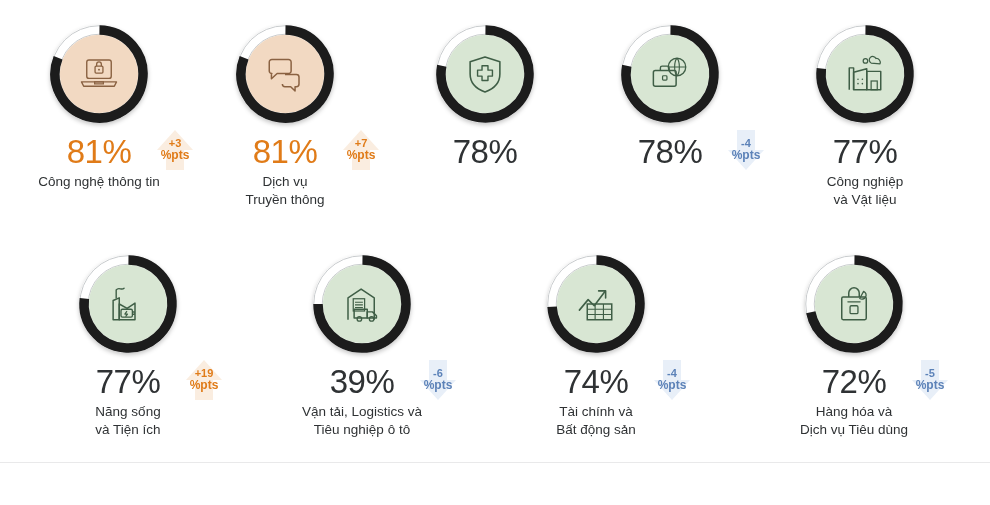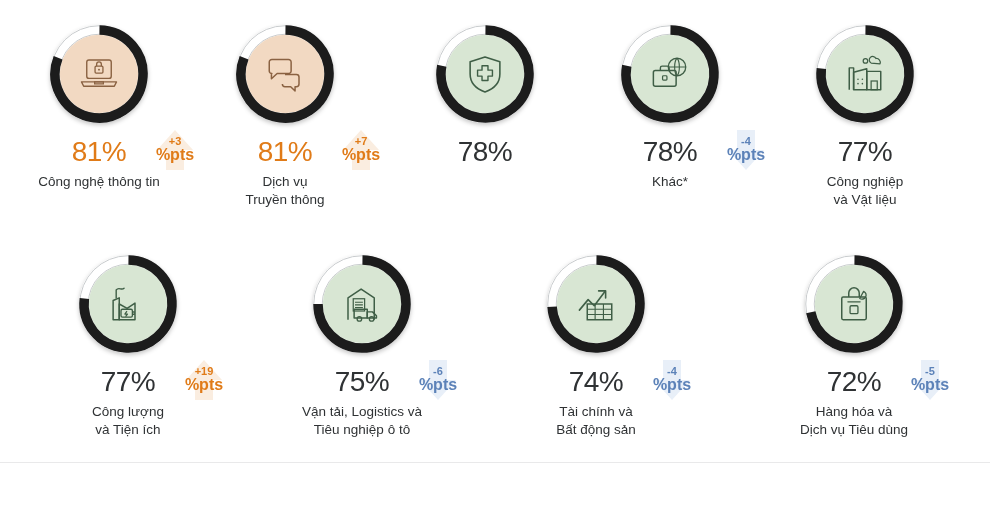--- a/index.html
+++ b/index.html
@@ -57,21 +57,21 @@
     display: block;
   }
 
   
   .value-row {
     position: relative;
     height: 40px;
     margin-top: 6px;
   }
   .value {
-    font-size: 28px;
+    font-size: 33px;
     line-height: 40px;
     letter-spacing: -0.5px;
     color: #2f3234;
     font-weight: 400;
   }
   .value.accent { color: #E07B18; }
 
   
   .badge {
     position: absolute;
@@ -82,21 +82,21 @@
     flex-direction: column;
     align-items: center;
     justify-content: center;
     line-height: 1.05;
   }
   .badge .num {
     font-size: 11px;
     font-weight: bold;
   }
   .badge .pts {
-    font-size: 16px;
+    font-size: 12px;
     font-weight: bold;
   }
   .badge .arrow-bg {
     position: absolute;
     left: 0; top: 0;
     width: 46px;
     height: 44px;
     z-index: 0;
   }
   .badge .num, .badge .pts { position: relative; z-index: 1; }
@@ -242,21 +242,20 @@
       <span class="value">78%</span>
       
     <div class="badge down" style="right:6px;">
       <svg class="arrow-bg" viewBox="0 0 46 44">
         <path d="M23 42 L5 22 H14 V2 H32 V22 H41 Z" fill="#DCE7F4" opacity="0.65"></path>
       </svg>
       <span class="num">-4</span>
       <span class="pts">%pts</span>
     </div>
     </div>
-    <div class="caption">Khác*</div>
   </div>
   <div class="card" style="left:760px; top:22px;">
     <div class="donut-wrap">
 
   <svg class="donut-svg" viewBox="0 0 104 104">
     <circle cx="52" cy="52" r="48.75" fill="#ffffff"></circle>
     <circle cx="52" cy="52" r="44" fill="none" stroke="#ffffff" stroke-width="9.5"></circle>
     <circle cx="52" cy="52" r="48.25" fill="none" stroke="#c9ccce" stroke-width="1"></circle>
     <circle cx="52" cy="52" r="39.75" fill="none" stroke="#c9ccce" stroke-width="1"></circle>
     <circle cx="52" cy="52" r="39.25" fill="#D8E6D3"></circle>
@@ -310,21 +309,21 @@
       <span class="value">77%</span>
       
     <div class="badge up" style="right:6px;">
       <svg class="arrow-bg" viewBox="0 0 46 44">
         <path d="M23 2 L41 22 H32 V42 H14 V22 H5 Z" fill="#F7E3CF" opacity="0.65"></path>
       </svg>
       <span class="num">+19</span>
       <span class="pts">%pts</span>
     </div>
     </div>
-    <div class="caption">Công lượng
+    <div class="caption">Năng sống
 và Tiện ích</div>
   </div>
   <div class="card" style="left:257px; top:252px;">
     <div class="donut-wrap">
 
   <svg class="donut-svg" viewBox="0 0 104 104">
     <circle cx="52" cy="52" r="48.75" fill="#ffffff"></circle>
     <circle cx="52" cy="52" r="44" fill="none" stroke="#ffffff" stroke-width="9.5"></circle>
     <circle cx="52" cy="52" r="48.25" fill="none" stroke="#c9ccce" stroke-width="1"></circle>
     <circle cx="52" cy="52" r="39.75" fill="none" stroke="#c9ccce" stroke-width="1"></circle>
@@ -337,21 +336,21 @@
     <rect x="14" y="18" width="13" height="14" fill="none" stroke="#3F5E46" stroke-width="1.4"></rect>
     <path d="M16 22h9M16 25h9M16 28h9" stroke="#3F5E46" stroke-width="1.2"></path>
     <path d="M15 30h15v10H15z" fill="none" stroke="#3F5E46" stroke-width="1.7" stroke-linejoin="round"></path>
     <path d="M30 33h6l4.5 4.5V40H30z" fill="none" stroke="#3F5E46" stroke-width="1.7" stroke-linejoin="round"></path>
     <circle cx="21" cy="41" r="2.6" fill="none" stroke="#3F5E46" stroke-width="1.5"></circle>
     <circle cx="35" cy="41" r="2.6" fill="none" stroke="#3F5E46" stroke-width="1.5"></circle>
             </svg>
     </div>
     </div>
     <div class="value-row">
-      <span class="value">75%</span>
+      <span class="value">39%</span>
       
     <div class="badge down" style="right:6px;">
       <svg class="arrow-bg" viewBox="0 0 46 44">
         <path d="M23 42 L5 22 H14 V2 H32 V22 H41 Z" fill="#DCE7F4" opacity="0.65"></path>
       </svg>
       <span class="num">-6</span>
       <span class="pts">%pts</span>
     </div>
     </div>
     <div class="caption">Vận tải, Logistics và

